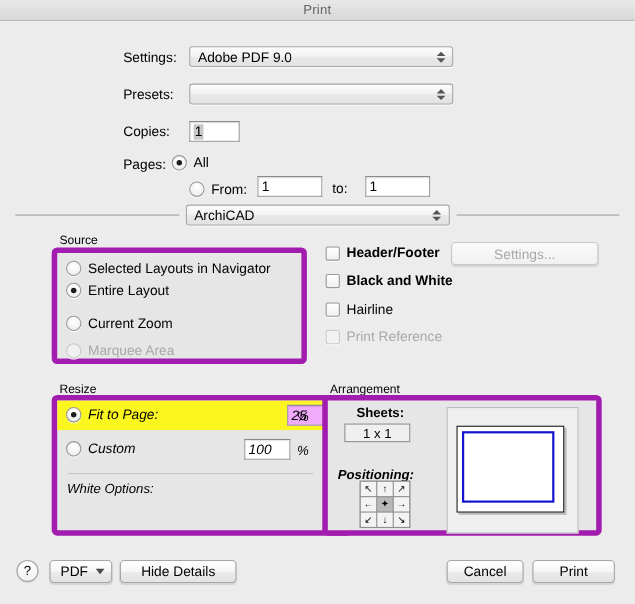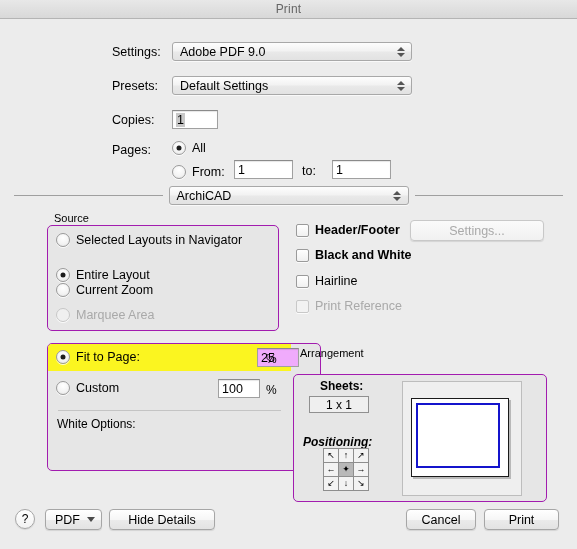--- a/index.html
+++ b/index.html
@@ -138,21 +138,21 @@
   .opt-row {
     display: flex;
     align-items: center;
     gap: 6px;
     font-size: 12.5px;
   }
   .opt-row.disabled-txt { color: #a9a9a9; }
 
   
   .groupbox {
-    border: 1px solid #a21caf;
+    border: 5px solid #a21caf;
     border-radius: 5px;
     background: #e6e6e6;
     box-sizing: border-box;
     position: relative;
   }
 
   
   .pushbtn {
     height: 21px;
     border: 1px solid #a6a6a6;
@@ -244,38 +244,37 @@
   <span class="stepper">
     <span class="tri-up"></span>
       <span class="tri-down"></span>
   </span>
 </div>
 
 <div class="abs" style="left:112px; top:79px; width:54px;">
   <span class="field-label">Presets:</span>
 </div>
 <div class="popup abs" style="left:172px; top:76px; width:240px;">
-  <span class="popup-label">Default Settings</span>
   <span class="stepper">
     <span class="tri-up"></span>
       <span class="tri-down"></span>
   </span>
 </div>
 
 <div class="abs" style="left:112px; top:113px; width:54px;">
   <span class="field-label">Copies:</span>
 </div>
 <div class="textfield selected-text abs" style="left:172px; top:110px; width:46px;">
   <span class="val">1</span>
 </div>
 
 <div class="abs" style="left:112px; top:143px; width:54px;">
   <span class="field-label">Pages:</span>
 </div>
-<div class="opt-row abs" style="left:172px; top:141px;">
+<div class="opt-row abs" style="left:156px; top:141px;">
   <span class="radio on"></span>
   <span>All</span>
 </div>
 
 <div class="opt-row abs" style="left:172px; top:165px;">
   <span class="radio"></span>
   <span>From:</span>
 </div>
 <div class="textfield abs" style="left:234px; top:160px; width:59px;">
   <span>1</span>
@@ -300,21 +299,21 @@
 </div>
 
 <div class="abs" style="left:54px; top:211px;">
   <span style="font-size:11px;">Source</span>
 </div>
 <div class="groupbox abs" style="left:47px; top:225px; width:232px; height:106px;">
   <div class="opt-row abs" style="left:8px; top:7px;">
     <span class="radio"></span>
     <span>Selected Layouts in Navigator</span>
   </div>
-  <div class="opt-row abs" style="left:8px; top:42px;">
+  <div class="opt-row abs" style="left:8px; top:27px;">
     <span class="radio on"></span>
     <span>Entire Layout</span>
   </div>
   <div class="opt-row abs" style="left:8px; top:57px;">
     <span class="radio"></span>
     <span>Current Zoom</span>
   </div>
   <div class="opt-row disabled-txt abs" style="left:8px; top:82px;">
     <span class="radio disabled"></span>
     <span>Marquee Area</span>
@@ -338,21 +337,21 @@
   <span>Hairline</span>
 </div>
 <div class="opt-row disabled-txt abs" style="left:296px; top:299px;">
   <span class="checkbox disabled"></span>
   <span>Print Reference</span>
 </div>
 
 <div class="abs" style="left:54px; top:346px;">
   <span style="font-size:11px;">Resize</span>
 </div>
-<div class="groupbox abs" style="left:47px; top:343px; width:274px; height:128px; overflow:hidden;">
+<div class="groupbox abs" style="left:47px; top:359px; width:274px; height:128px; overflow:hidden;font-style:italic;">
 
   <div class="yellow-hl abs" style="left:0; top:0; width:243px; height:27px;"></div>
   <div class="opt-row abs" style="left:8px; top:6px;">
     <span class="radio on"></span>
     <span>Fit to Page:</span>
   </div>
   <div class="textfield dim abs" style="left:170px; top:4px; width:42px;">
     <span>25</span>
   </div>
   <div class="abs" style="left:218px; top:8px;">
@@ -373,21 +372,21 @@
   <div class="abs" style="left:10px; top:66px; width:223px; height:1px; background:#c4c4c4;"></div>
 
   <div class="abs" style="left:9px; top:73px;">
     <span>White Options:</span>
   </div>
 </div>
 
 <div class="abs" style="left:300px; top:346px;">
   <span style="font-size:11px;">Arrangement</span>
 </div>
-<div class="groupbox abs" style="left:293px; top:359px; width:254px; height:128px;margin-top:15px;">
+<div class="groupbox abs" style="left:293px; top:359px; width:254px; height:128px;">
 
   <div class="abs" style="left:26px; top:4px; font-weight:600;">
     <span>Sheets:</span>
   </div>
   <div class="abs" style="left:15px; top:21px; width:60px; height:17px;
               border:1px solid #909090; background:#efefef;
               display:flex; align-items:center; justify-content:center; font-size:12px;
               box-sizing:border-box;">
     <span>1 x 1</span>
   </div>

